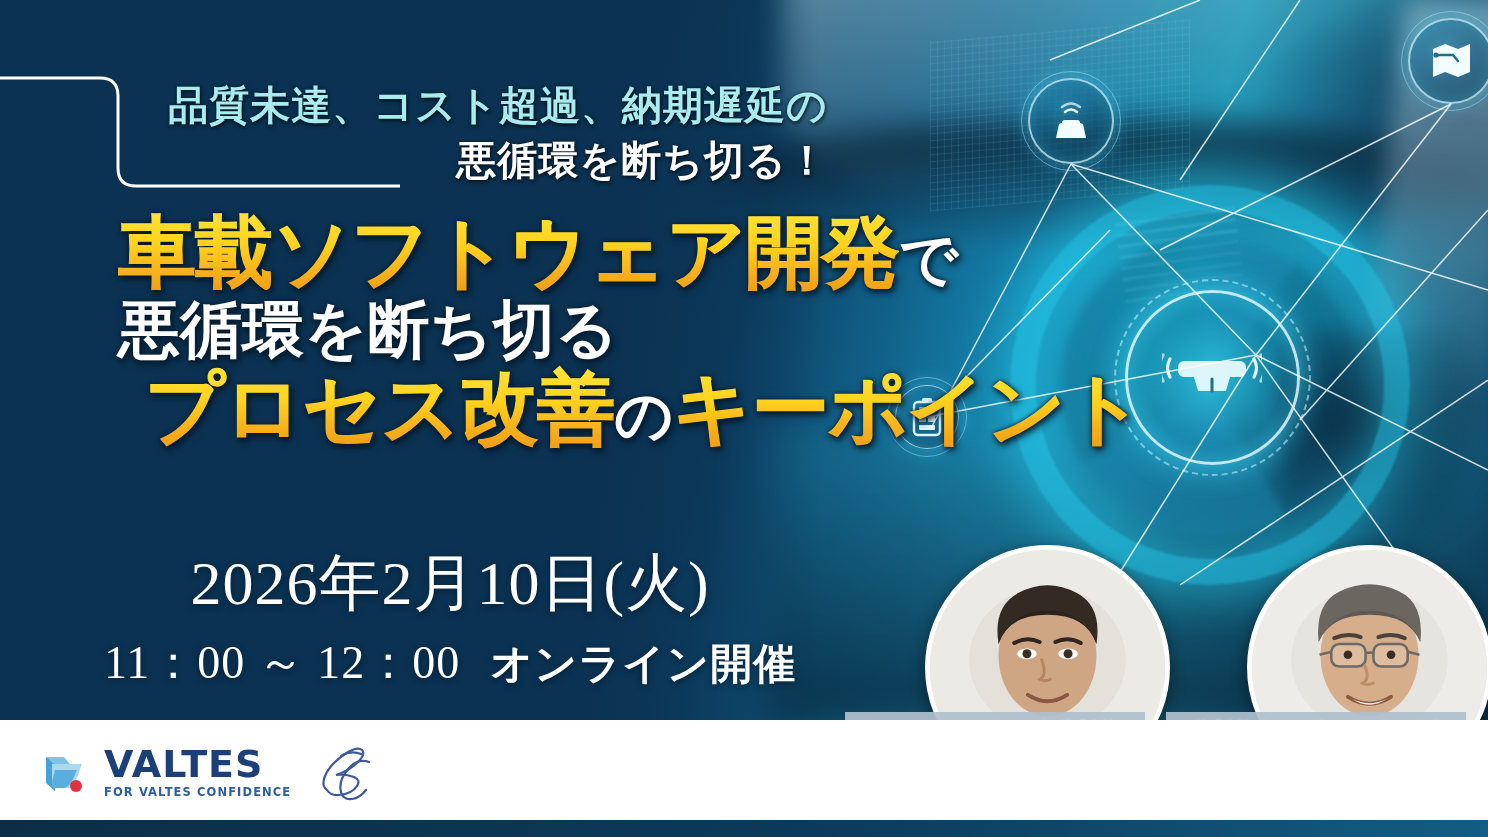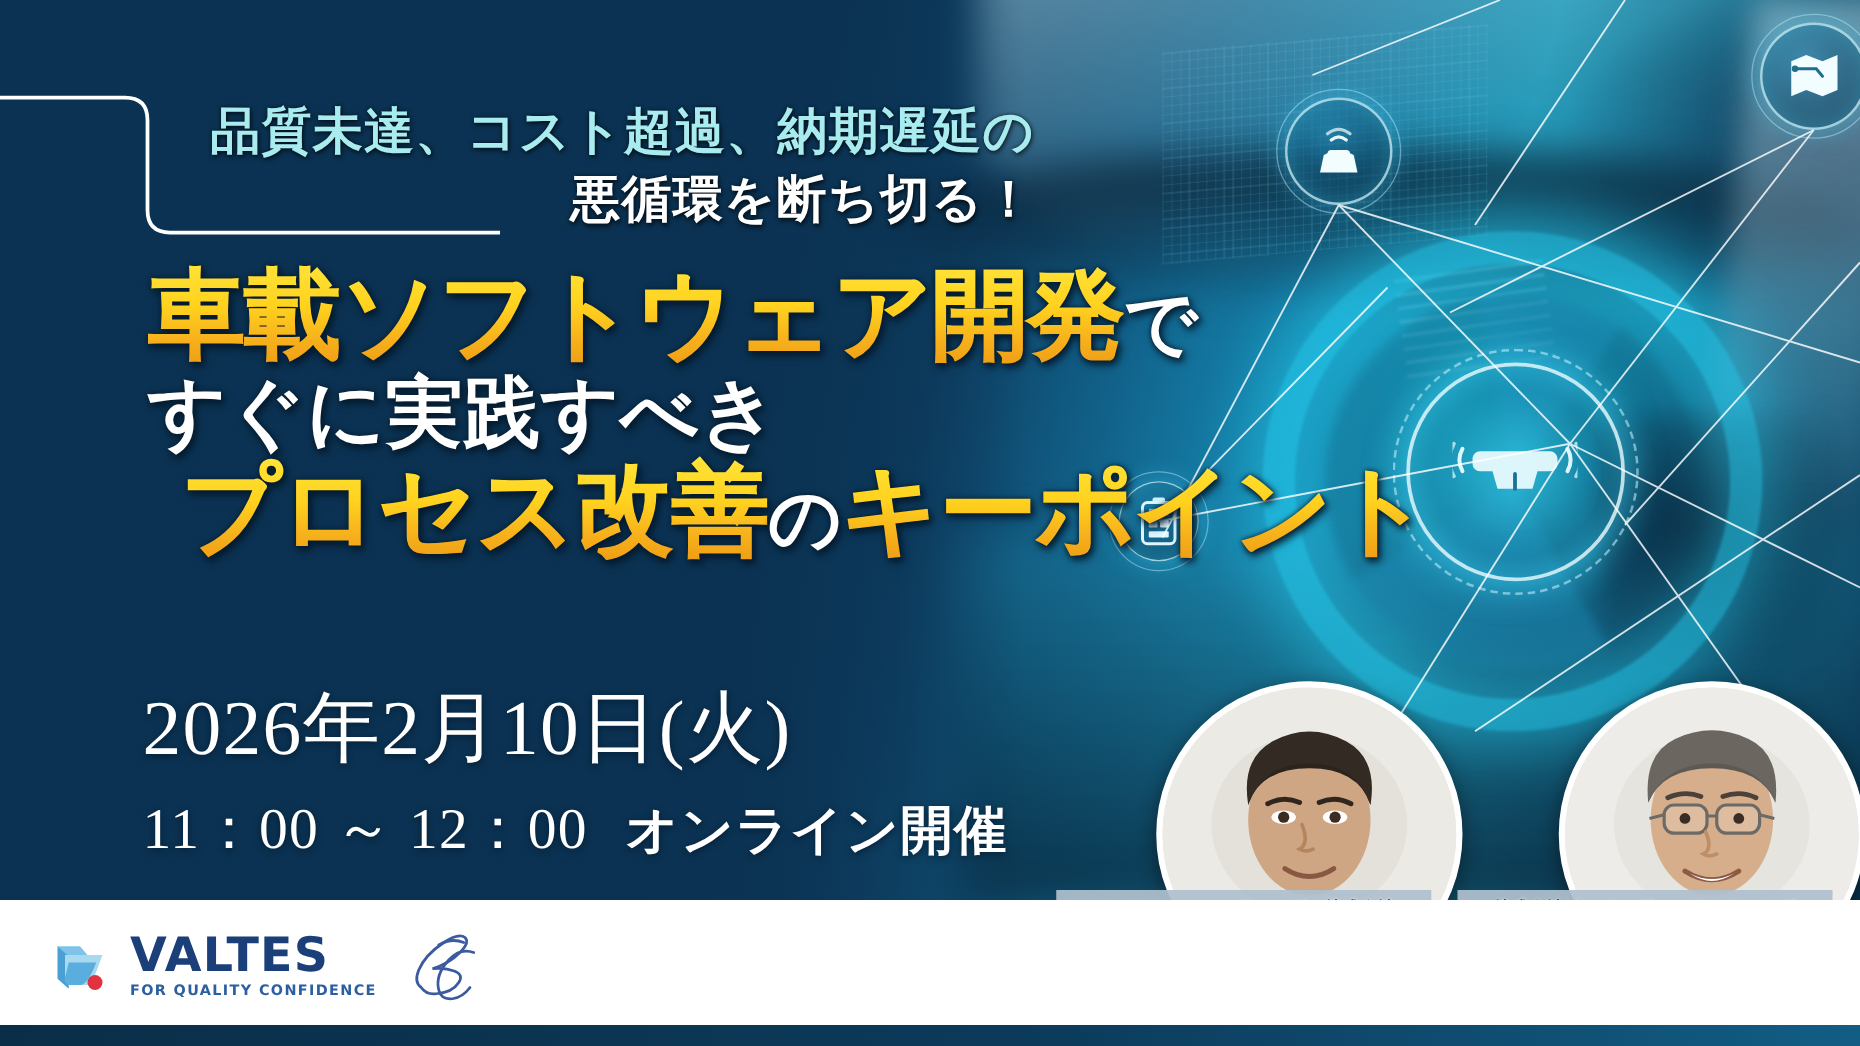--- a/index.html
+++ b/index.html
@@ -129,40 +129,40 @@
   .bracket { position:absolute; left:0; top:60px; width:420px; height:140px; }
 
   .lead { position:absolute; left:0px; top:78px; width:840px; text-align:right;
           padding-right:12px; }
   .lead-1, .lead-2 {
     font-family:"DejaVu Sans", sans-serif;
     font-weight:700; font-size:40px; line-height:1.38;
     letter-spacing:1px; white-space:nowrap;
   }
   .lead-1 { color:#a8ecef; text-shadow:0 0 3px rgba(0,0,0,.55), 1px 2px 4px rgba(0,0,0,.6); }
-  .lead-2 { color:#ffffff; text-shadow:0 0 3px rgba(0,0,0,.55), 1px 2px 4px rgba(0,0,0,.6); }
+  .lead-2 { color:#ffffff; text-shadow:0 0 3px rgba(0,0,0,.55), 1px 2px 4px rgba(0,0,0,.6);font-family:Liberation Serif, serif; }
 
   .title-block { position:absolute; left:118px; top:213px; width:1060px; }
   .tline { white-space:nowrap; font-family:"DejaVu Sans", sans-serif; font-weight:700; }
 
   .gold {
     background:linear-gradient(180deg,#ffe53a 0%, #ffd21e 42%, #f7b11c 72%, #ed9a14 100%);
     -webkit-background-clip:text; background-clip:text; color:transparent;
     -webkit-text-stroke:1px rgba(8,40,66,0.0);
     filter:drop-shadow(0 0 2px rgba(5,28,48,0.95)) drop-shadow(2px 3px 3px rgba(3,20,36,0.85));
   }
   .wht { color:#ffffff; filter:drop-shadow(0 0 2px rgba(5,28,48,0.9)) drop-shadow(2px 3px 3px rgba(3,20,36,0.8)); }
 
   .tline-1 { font-size:78px; line-height:1.0; letter-spacing:-1px; margin-bottom:4px; }
   .tline-1 .wht { font-size:58px; }
   .tline-2 { font-size:62px; line-height:1.12; letter-spacing:0px; margin-bottom:2px; }
   .tline-3 { font-size:78px; line-height:1.08; letter-spacing:-1px;margin-left:27px; }
   .tline-3 .wht { font-size:58px; }
 
-  .datetime { position:absolute; left:114px; top:548px; }
+  .datetime { position:absolute; left:104px; top:548px;text-align:center; }
   .date-line {
     font-family:"Liberation Serif", serif;
     font-weight:400; font-size:62px; color:#ffffff; line-height:1.15;
     letter-spacing:1px; white-space:nowrap;
     text-shadow:0 2px 6px rgba(3,22,38,0.7);
   }
   .time-line {
     font-family:"Liberation Serif", serif;
     font-weight:400; font-size:46px; color:#ffffff; line-height:1.2;
     letter-spacing:1px; white-space:nowrap; margin-top:16px;
@@ -316,21 +316,21 @@
     <path d="M0 18 H100 Q118 18 118 36 V108 Q118 126 136 126 H400" fill="none" stroke="#ffffff" stroke-width="3"></path>
   </svg>
 
   <div class="lead">
     <div class="lead-1">品質未達、コスト超過、納期遅延の</div>
     <div class="lead-2">悪循環を断ち切る！</div>
   </div>
 
   <div class="title-block">
     <div class="tline tline-1"><span class="gold">車載ソフトウェア開発</span><span class="wht">で</span></div>
-    <div class="tline tline-2"><span class="wht">すぐに実践すべき</span></div>
+    <div class="tline tline-2"><span class="wht">悪循環を断ち切る</span></div>
     <div class="tline tline-3"><span class="gold">プロセス改善</span><span class="wht">の</span><span class="gold">キーポイント</span></div>
   </div>
 
   <div class="datetime">
     <div class="date-line">2026年2月10日(火)</div>
     <div class="time-line"><span>11：00 ～ 12：00</span><span style="display:inline-block;width:30px"></span><span class="jp">オンライン開催</span></div>
   </div>
 
   <div class="speaker">
     <div class="spk-photo" style="left:925px; top:545px; width:245px; height:245px;">
@@ -400,21 +400,21 @@
       <div class="valtes">
         <svg width="54" height="54" viewBox="0 0 54 54">
           <path d="M6 12 h18 l6 7 h-18 z" fill="#7fc4e8"></path>
           <path d="M6 12 v26 l9 8 V20 z" fill="#4a9fd4"></path>
           <path d="M12 19 h30 l-9 24 H15 q-3 -2 -3 -6 z" fill="#a9d9ef"></path>
           <path d="M15 25 h22 q-6 16 -12 18 H15 q-3 -2 -3 -6 z" fill="#5aaede"></path>
           <circle cx="36" cy="41" r="6" fill="#e0333f"></circle>
         </svg>
         <div class="valtes-text">
           <div class="valtes-word">VALTES</div>
-          <div class="valtes-tag">FOR QUALITY CONFIDENCE</div>
+          <div class="valtes-tag">FOR VALTES CONFIDENCE</div>
         </div>
       </div>
 
       <div class="being">
         <svg width="72" height="60" viewBox="0 0 72 60">
           <g fill="none" stroke="#3b5aa0" stroke-width="2.2" stroke-linecap="round">
             <path d="M12 48 q-6 -4 -2 -14 q5 -12 20 -22 q12 -8 17 -4 q4 4 -4 12 q-9 9 -22 13 q10 -1 18 2 q7 3 3 9 q-5 8 -18 9 q-8 1 -12 -5"></path>
             <path d="M54 20 q-11 -4 -20 6 q-11 12 -8 24 q2 8 11 7 q8 -1 14 -9"></path>
             <path d="M26 14 q10 -6 20 -2"></path>
           </g>

